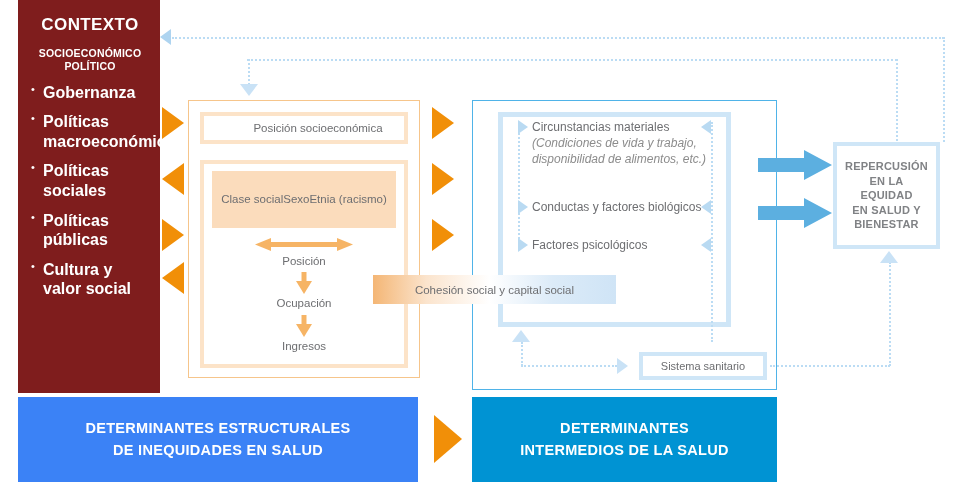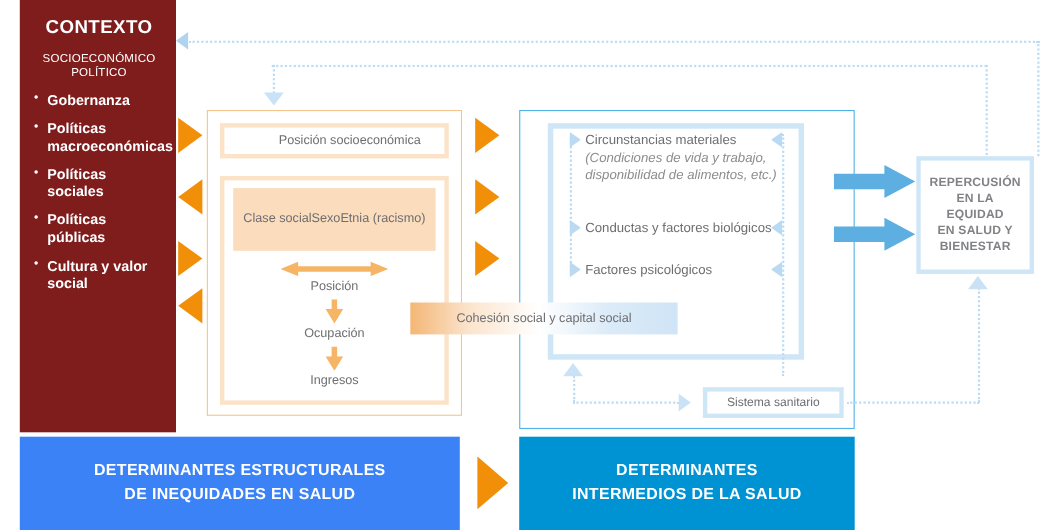--- a/index.html
+++ b/index.html
@@ -13,27 +13,27 @@
   .ctx-panel{
     position:absolute;left:18px;top:0;width:142px;height:393px;
     background:#7f1d1d;color:#ffffff;box-sizing:border-box;
     padding:14px 10px 0 12px;
   }
   .ctx-title{
     font-size:17px;font-weight:bold;letter-spacing:.4px;
     text-align:center;margin:2px 0 12px 0;line-height:1.1;
   }
   .ctx-sub{
-    font-size:10.5px;font-weight:normal;text-align:center;
+    font-size:10.5px;font-weight:bold;text-align:center;
     line-height:1.25;margin:0 0 10px 0;letter-spacing:.2px;
   }
   .ctx-list{list-style:none;margin:0;padding:0;}
   .ctx-li{position:relative;padding-left:13px;margin-bottom:10px;line-height:1.22;}
   .ctx-li .bullet{position:absolute;left:1px;top:0px;font-size:11px;line-height:1.22;}
-  .ctx-main{font-size:13px;font-weight:bold;display:block;}
+  .ctx-main{font-size:16px;font-weight:bold;display:block;}
   .ctx-it{font-size:10px;font-style:italic;display:block;color:#ffe7c8;line-height:1.25;}
 
   
   .band-struct{
     position:absolute;left:18px;top:397px;width:400px;height:85px;
     background:#3b82f6;color:#fff;display:flex;align-items:center;justify-content:center;
     text-align:center;font-size:14.5px;font-weight:bold;line-height:1.45;letter-spacing:.3px;
   }
   
   .band-inter{

